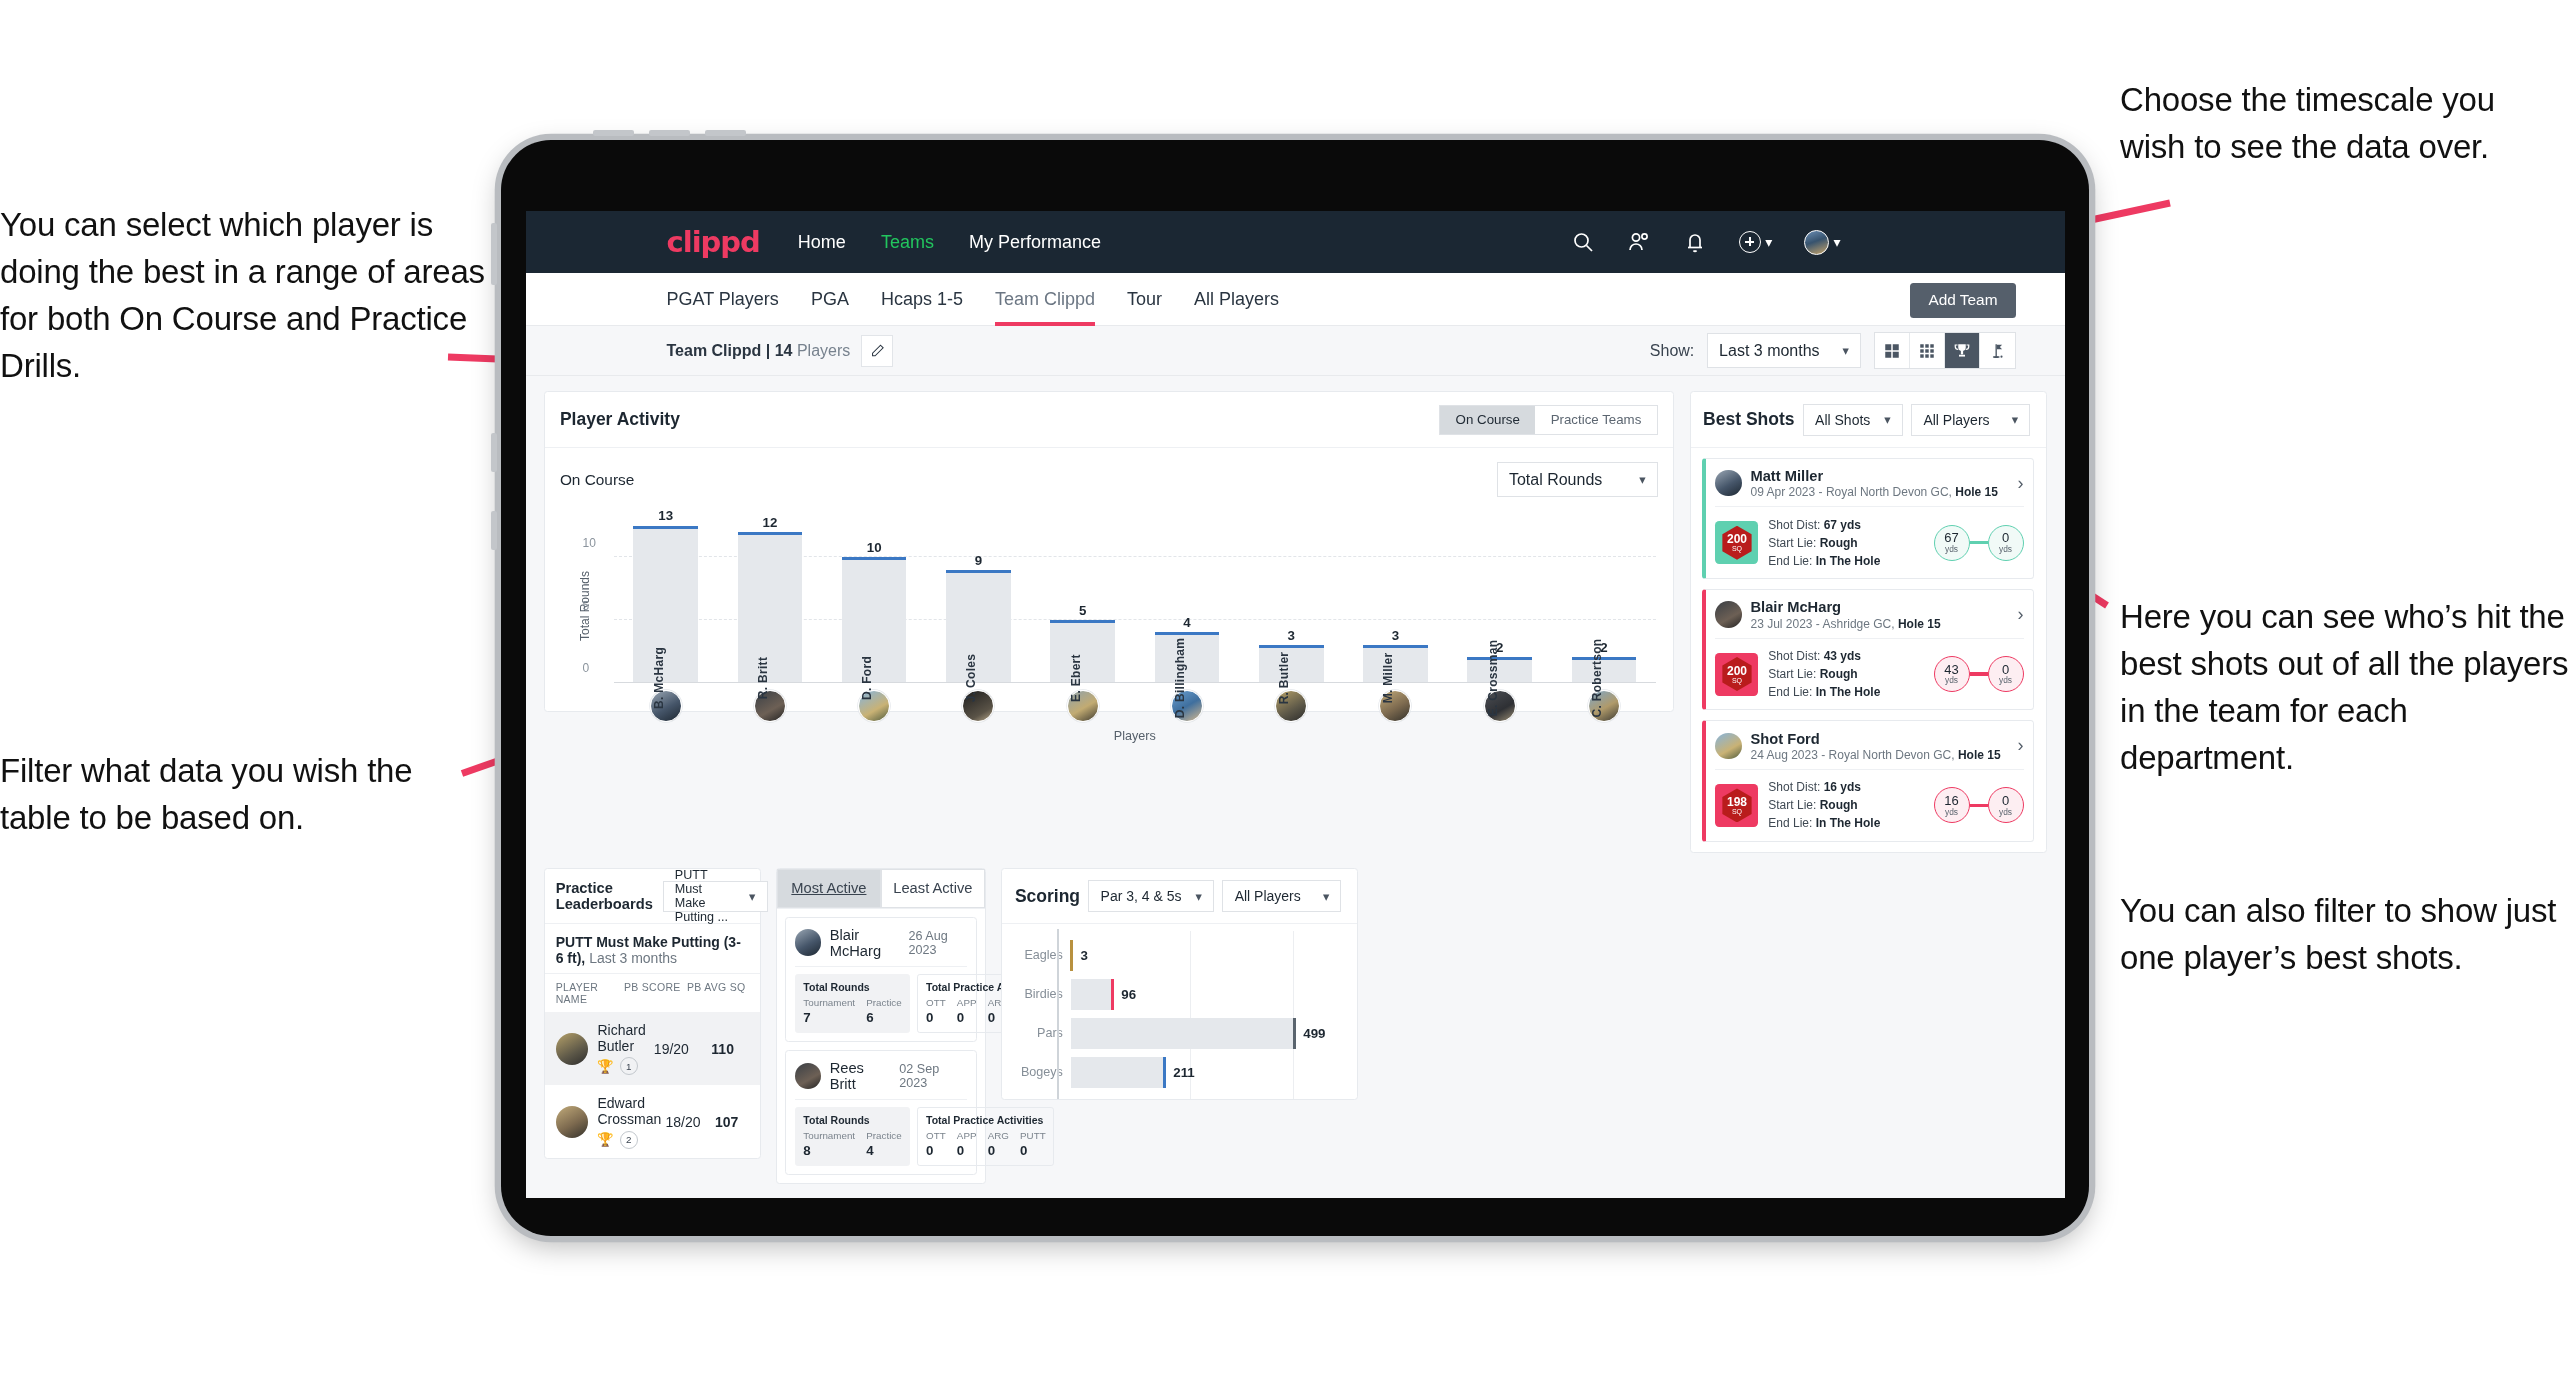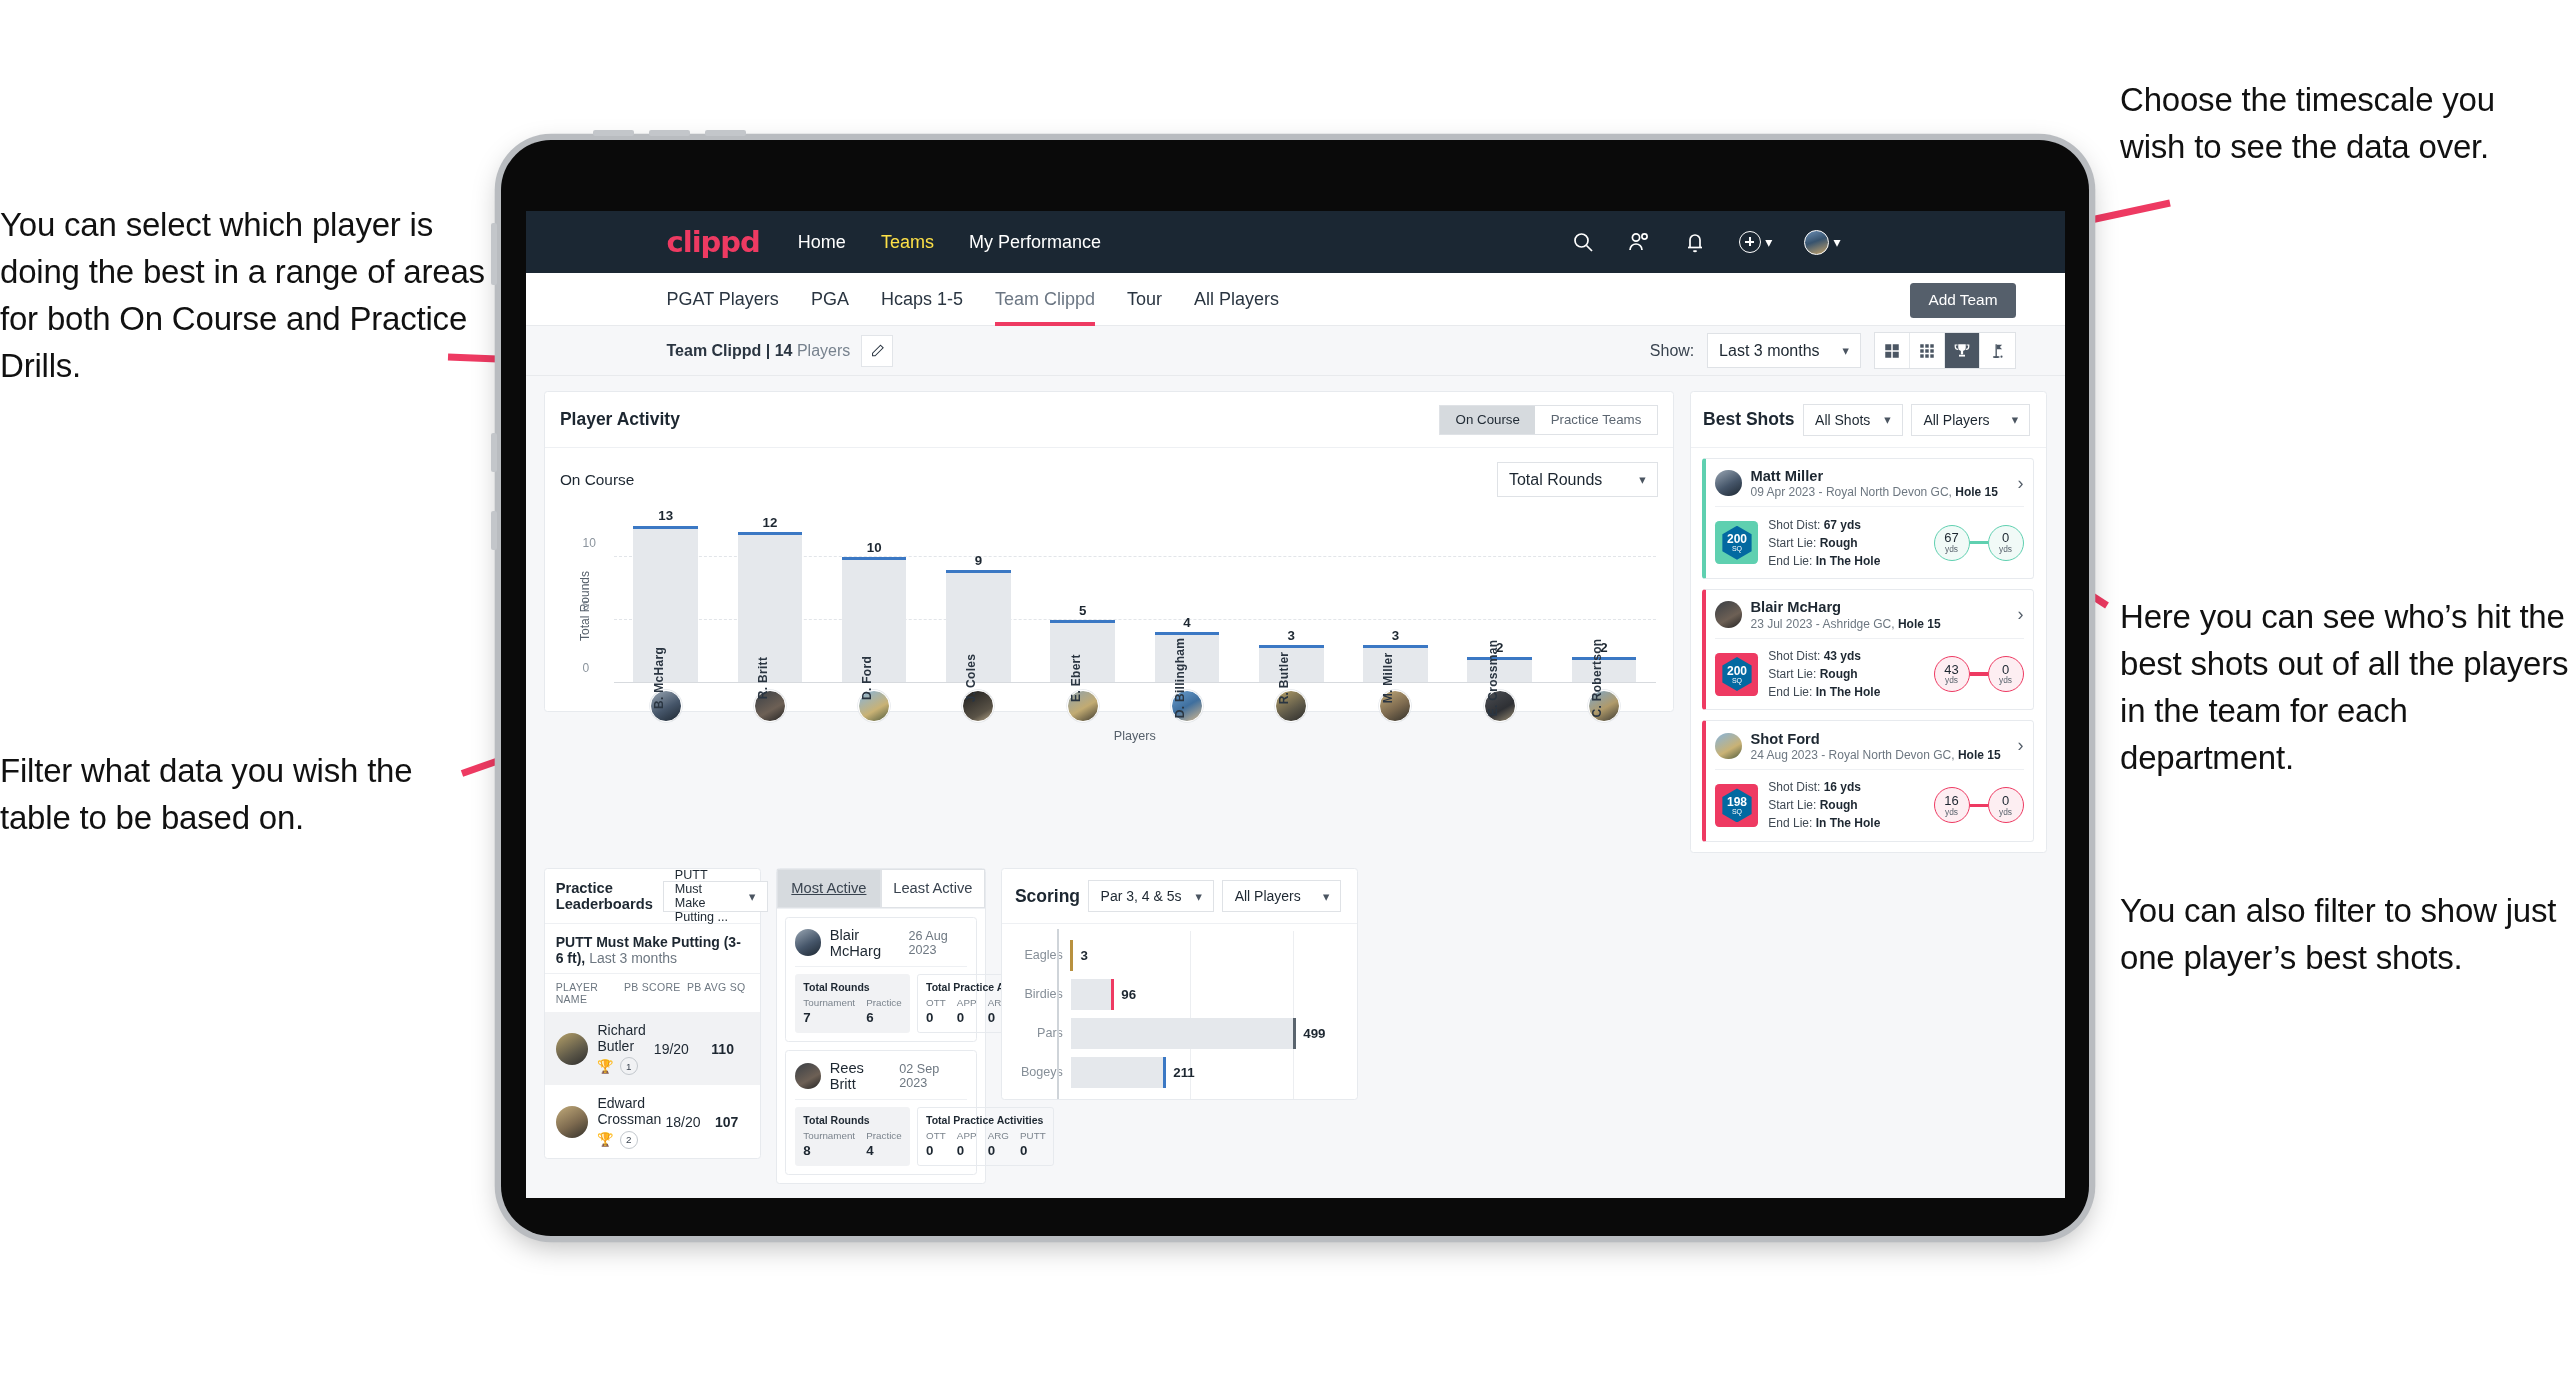--- a/index.html
+++ b/index.html
@@ -67,21 +67,21 @@
     color: #ee3a62;
     font-size: 29px;
     font-weight: 700;
     letter-spacing: -1px;
     margin-left: 141px;
     margin-right: 38px;
     font-family: "DejaVu Sans", sans-serif;
   }
   .nav-links { display: flex; align-items: center; gap: 35px; }
   .nav-link { color: #ffffff; font-size: 18px; }
-  .nav-link.dim { color: #fde047; }
+  .nav-link.dim { color: #22c55e; }
   .nav-right { margin-left: auto; display: flex; align-items: center; gap: 32px; padding-right: 175px;}
   .nav-icon { width: 24px; height: 24px; display: inline-block; }
   .nav-icon svg { width: 100%; height: 100%; fill: none; stroke: #ffffff; stroke-width: 1.7; }
   .chev-sm { color: #ffffff; font-size: 14px; margin-left: 4.2px; }
   .avatar-nav {
     width: 25px; height: 25px; border-radius: 50%;
     background: linear-gradient(160deg,#6c8fb5 0%,#37536e 45%,#c7a56b 100%);
     border: 1.4px solid #ffffff;
   }
   .plus-circ {
@@ -231,21 +231,21 @@
   .shot-meta b { color: #1d2731; }
   .shot-chev { margin-left: auto; font-size: 18px; color: #555f6a; }
   .shot-bot { display: flex; align-items: center; gap: 9.8px; padding-top: 8.4px; }
   .sqbox {
     width: 43px; height: 43px; border-radius: 4.2px;
     display: flex; align-items: center; justify-content: center;
     background: #ee3a62; flex: 0 0 43px;
   }
   .sqbox.teal { background: #5fd0b0; }
   .hexa {
-    width: 34px; height: 34px; background: #0369a1;
+    width: 34px; height: 34px; background: #b91c1c;
     clip-path: polygon(50% 0%, 93% 25%, 93% 75%, 50% 100%, 7% 75%, 7% 25%);
     display: flex; flex-direction: column; align-items: center; justify-content: center;
     color: #ffffff; line-height: 1;
   }
   .hexa .n { font-size: 12px; font-weight: 700; }
   .hexa .u { font-size: 7px; }
   .shot-lines { font-size: 12px; color: #3f4953; line-height: 1.5; }
   .shot-lines b { color: #1d2731; }
   .dumbbell { margin-left: auto; display: flex; align-items: center; }
   .dbl {

